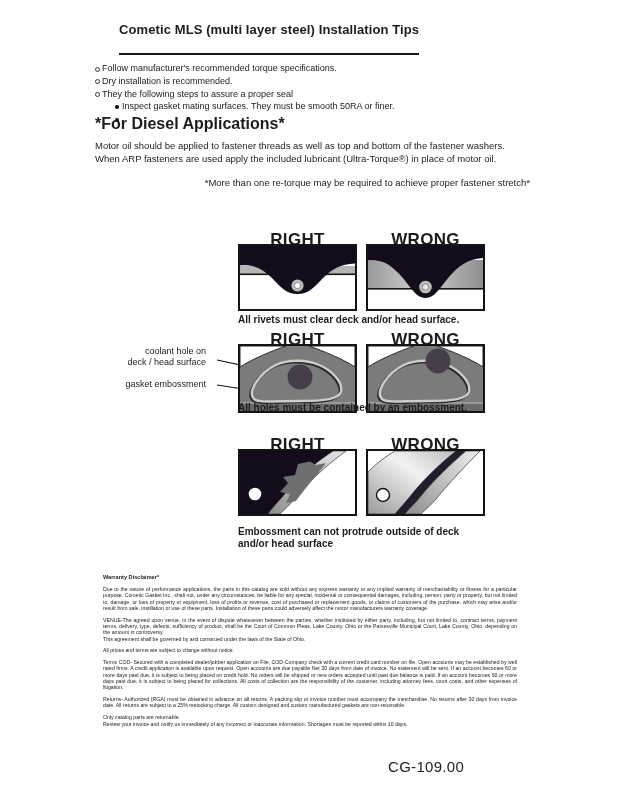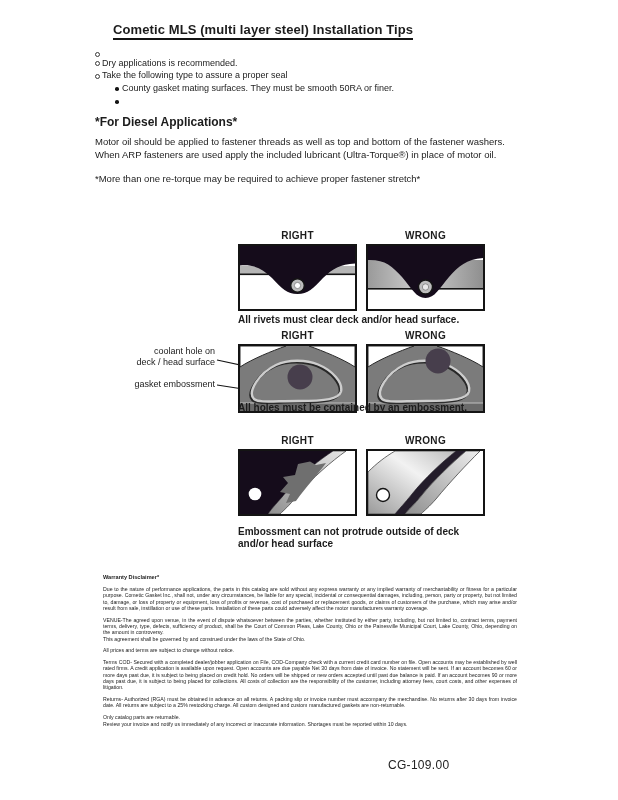--- a/index.html
+++ b/index.html
@@ -1,78 +1,79 @@
 <!DOCTYPE html>
 <html><head>
 <meta charset="utf-8">
 <style>
   html,body{margin:0;padding:0;background:#ffffff;}
   .page{position:relative;width:618px;height:800px;background:#ffffff;overflow:hidden;
         font-family:"Liberation Sans",sans-serif;color:#1c1c1c;}
   
   .top-block{position:absolute;left:95px;top:20px;width:435px;}
-  .doc-title{display:inline-block;margin:0 0 7px 18px;font-size:13px;font-weight:bold;
-             border-bottom:2px solid #141414;padding-bottom:1px;letter-spacing:.1px;}
+  .doc-title{display:inline-block;margin:0 0 7px 24px;font-size:13px;font-weight:bold;
+             border-bottom:2px solid #141414;padding-bottom:16px;letter-spacing:.1px;}
   .bullet-row{display:flex;align-items:flex-start;font-size:9px;line-height:12.8px;}
   .bullet-row .mark{flex:0 0 7px;margin-top:4.5px;}
   .ring{display:block;width:3.2px;height:3.2px;border:1px solid #3a3a3a;border-radius:50%;}
   .dot{display:block;width:3.6px;height:3.6px;background:#141414;border-radius:50%;margin-top:.6px;}
   .sub{margin-left:20px;}
   
   .diesel-block{position:absolute;left:95px;top:115px;width:435px;}
-  .diesel-head{margin:0 0 6px;font-size:12px;font-weight:bold;}
+  .diesel-head{margin:0 0 6px;font-size:16px;font-weight:bold;}
   .para{margin:0 0 10px;font-size:9.5px;line-height:13px;white-space:pre-line;}
-  .note{margin:11px 0 0;font-size:9.5px;line-height:13px;}
+  .note{margin:11px 0 0;font-size:9.5px;line-height:13px;text-align:right;}
   
   .figs{position:absolute;left:0;top:230px;width:618px;height:330px;}
-  .figlabel{position:absolute;width:119px;text-align:center;font-size:10px;font-weight:bold;letter-spacing:.3px;}
+  .figlabel{position:absolute;width:119px;text-align:center;font-size:17px;font-weight:bold;letter-spacing:.3px;}
   .figbox{position:absolute;width:119px;border:2px solid #141414;box-sizing:border-box;background:#fff;}
   .h1{height:67px;} .h2{height:69px;}
   .figbox svg{display:block;width:100%;height:100%;}
   .figcap{position:absolute;left:238px;font-size:10px;font-weight:bold;line-height:11.5px;white-space:pre-line;}
-  .callout{position:absolute;right:403px;text-align:right;font-size:9px;line-height:11px;white-space:pre-line;}
+  .callout{position:absolute;right:412px;text-align:right;font-size:9px;line-height:11px;white-space:pre-line;}
   .callout-lines{position:absolute;left:0;top:0;pointer-events:none;}
   
   .warranty{position:absolute;left:103px;top:574px;width:414px;}
   .whead{margin:0 0 6px;font-size:5.6px;font-weight:bold;}
   .wp{margin:0 0 5.5px;font-size:5.2px;line-height:6.3px;text-align:justify;}
   .wp.tight{margin-bottom:0;}
   
-  .pageno{position:absolute;left:388px;top:758px;font-size:12px;letter-spacing:.3px;color:#222;}
+  .pageno{position:absolute;left:388px;top:758px;font-size:15px;letter-spacing:.3px;color:#222;}
 </style>
 </head>
 <body>
 
 <div class="page">
 
   <div class="top-block">
     <h1 class="doc-title">Cometic MLS (multi layer steel) Installation Tips</h1>
 
     <div class="bullet-row">
       <span class="mark">
           <span class="ring"></span>
         </span>
+      <span>Follow manufacturer's recommended torque specifications.</span>
     </div>
     <div class="bullet-row">
       <span class="mark">
           <span class="ring"></span>
         </span>
-      <span>Dry applications is recommended.</span>
+      <span>Dry installation is recommended.</span>
     </div>
     <div class="bullet-row">
       <span class="mark">
           <span class="ring"></span>
         </span>
-      <span>Take the following type to assure a proper seal</span>
+      <span>They the following steps to assure a proper seal</span>
     </div>
     <div class="bullet-row sub">
       <span class="mark">
           <span class="dot"></span>
         </span>
-      <span>County gasket mating surfaces.  They must be smooth 50RA or finer.</span>
+      <span>Inspect gasket mating surfaces.  They must be smooth 50RA or finer.</span>
     </div>
     <div class="bullet-row sub">
       <span class="mark">
           <span class="dot"></span>
         </span>
     </div>
   </div>
 
   <div class="diesel-block">
     <h2 class="diesel-head">*For Diesel Applications*</h2>

